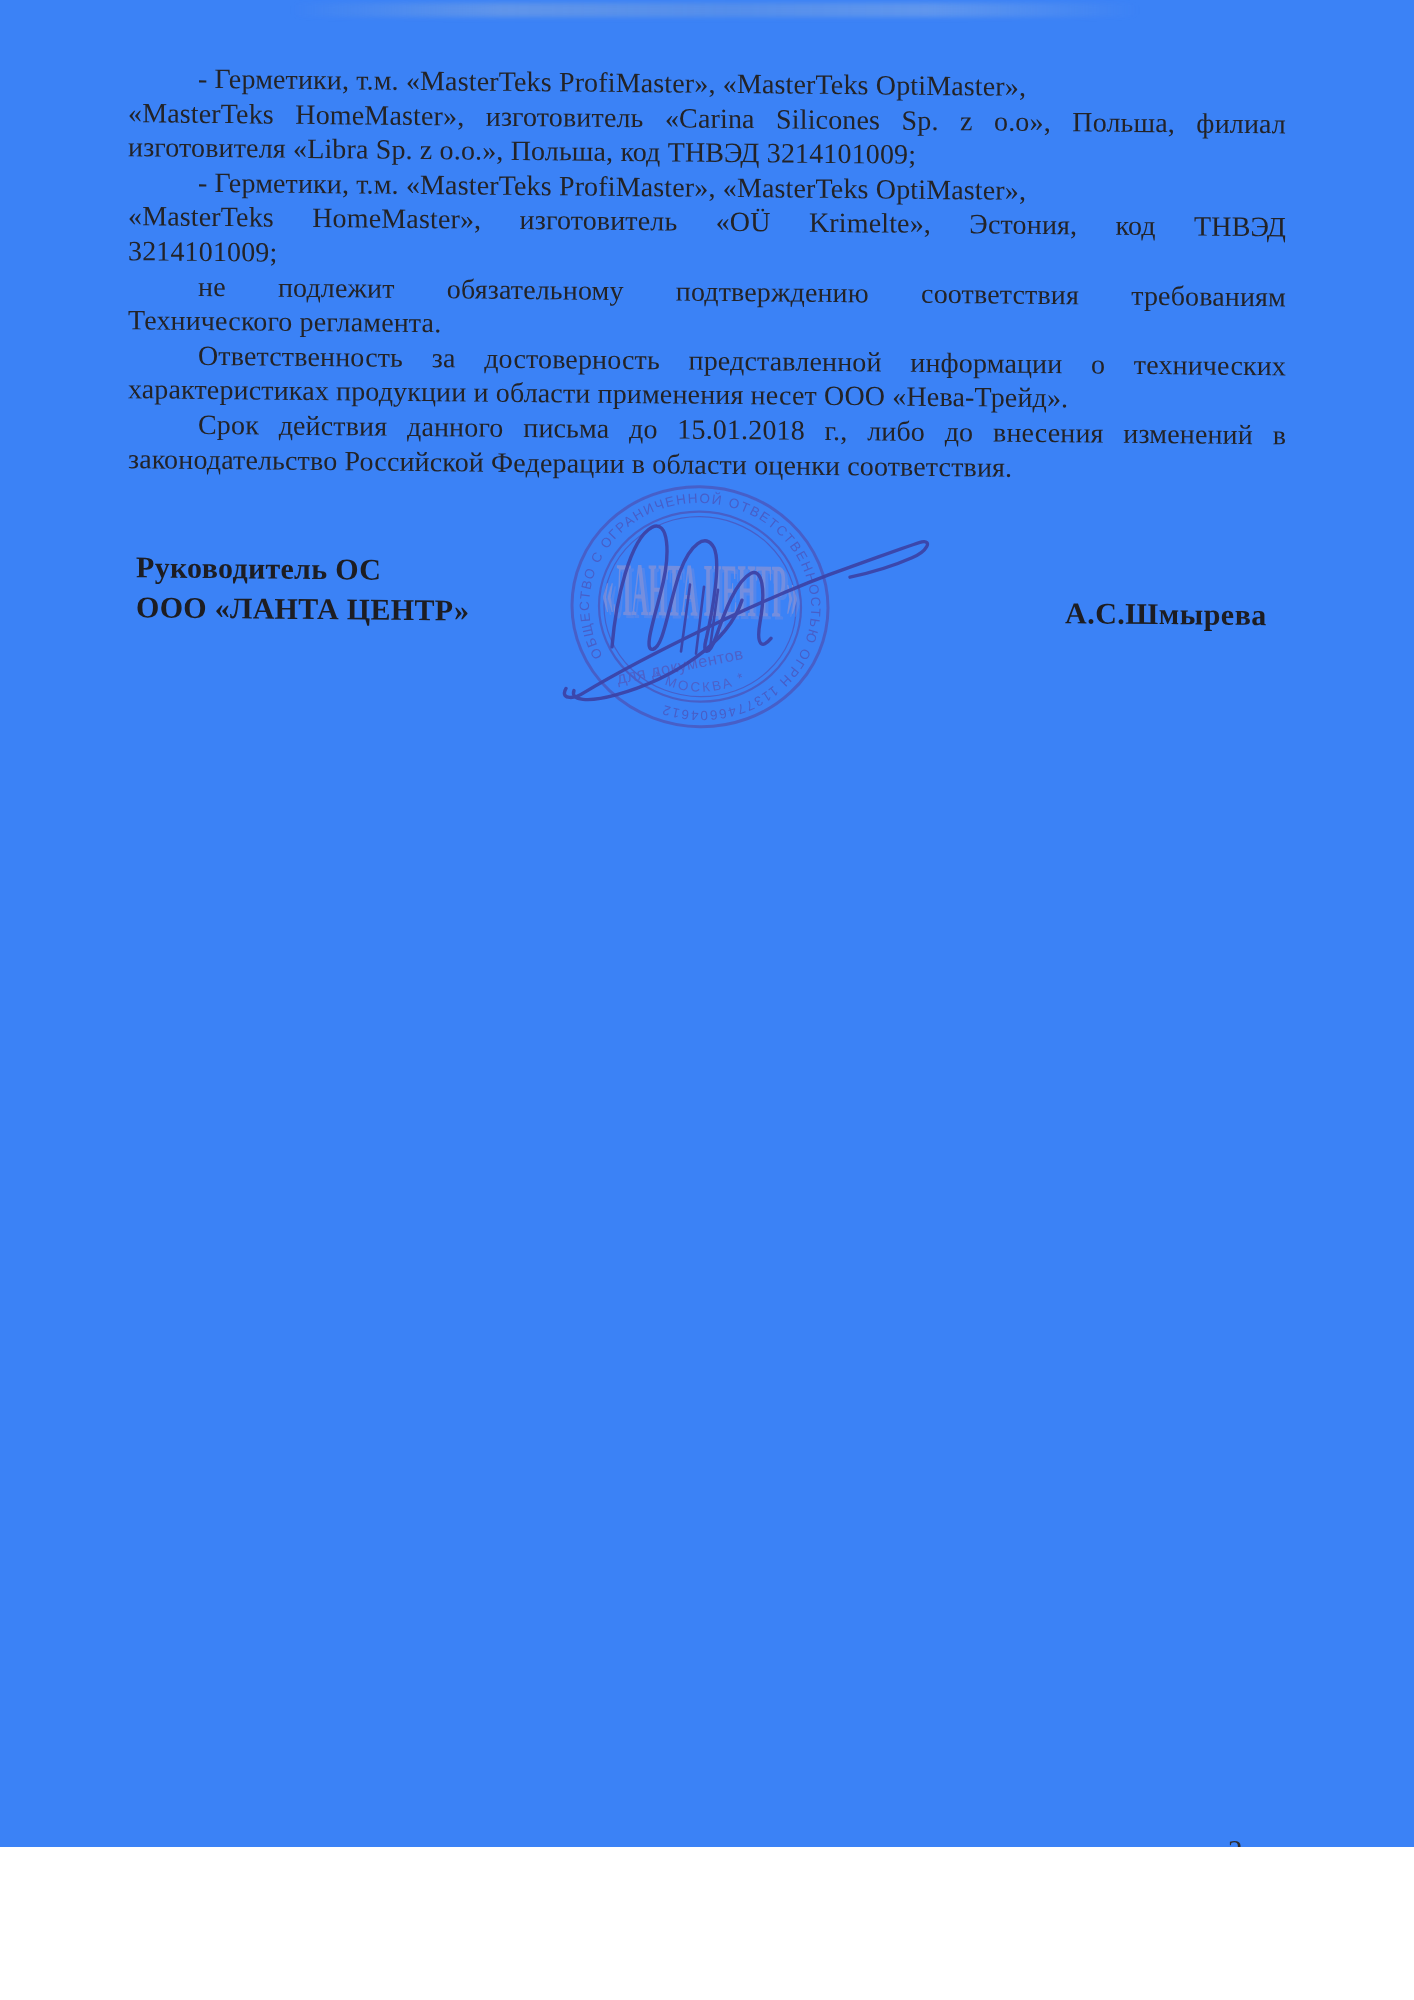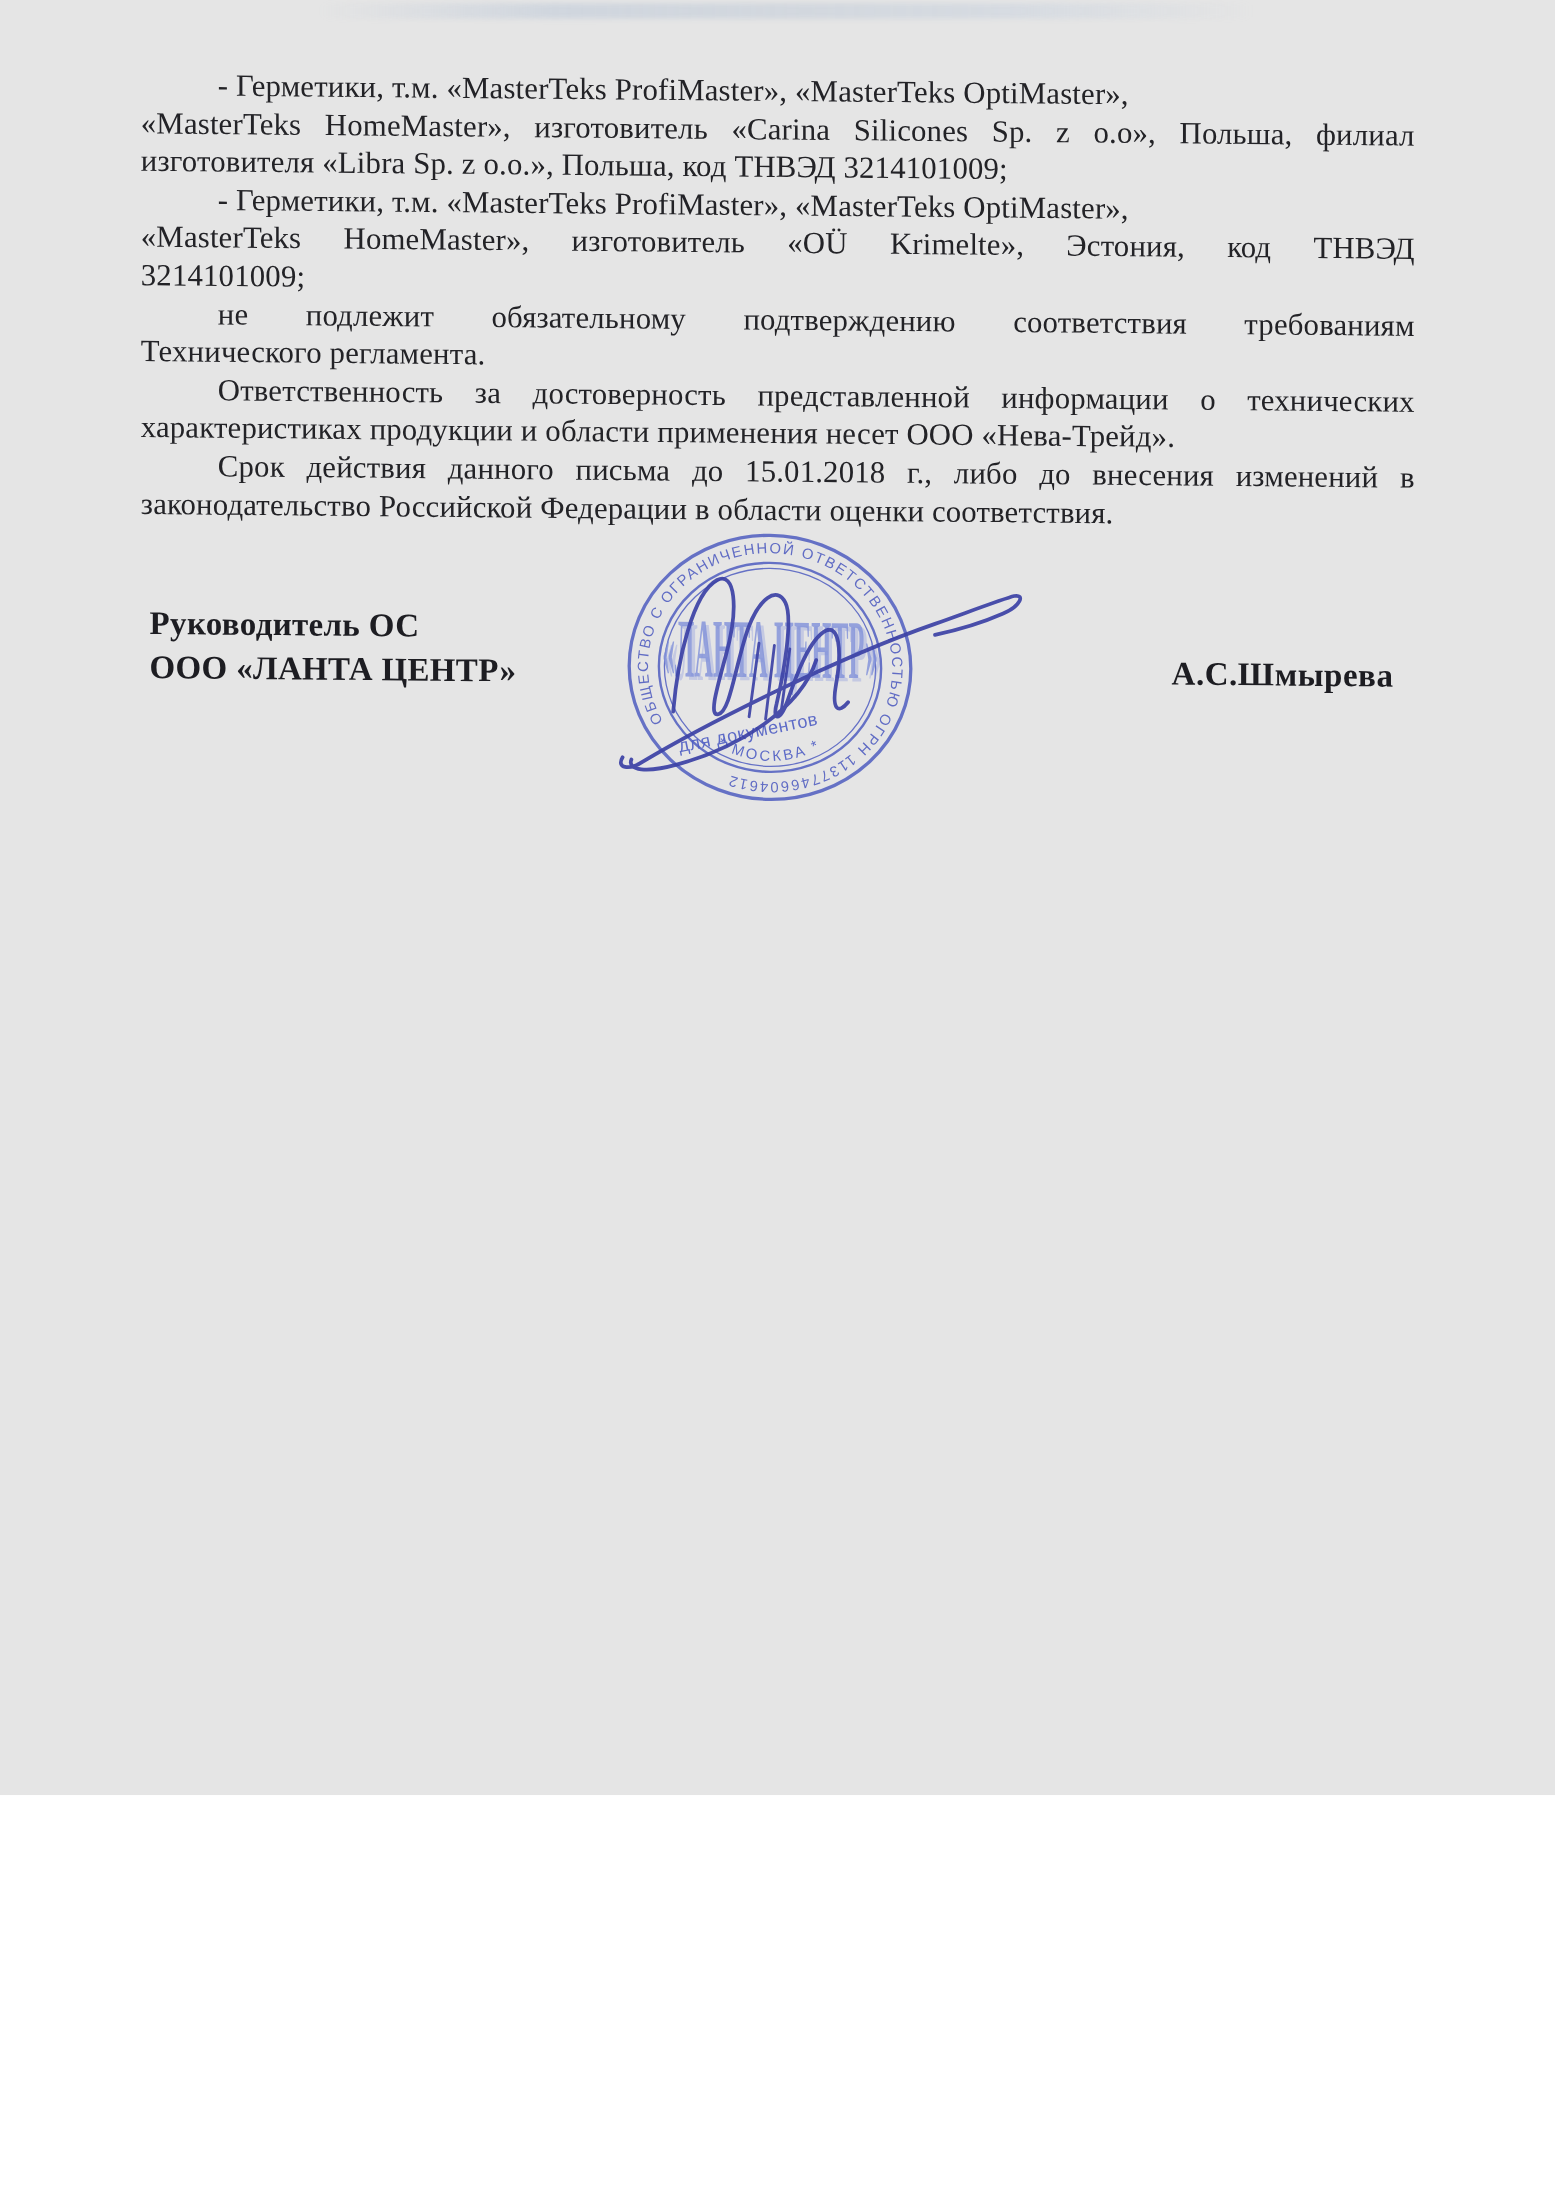--- a/index.html
+++ b/index.html
@@ -1,17 +1,17 @@
 <!DOCTYPE html>
 <html><head>
 <meta charset="utf-8">
 <style>
   html,body{margin:0;padding:0;background:#ffffff;}
   .page{
-    position:relative;width:1414px;height:1632px;background:#e5e5e5;overflow:hidden;
+    position:relative;width:1414px;height:1847px;background:#3b82f6;overflow:hidden;
     font-family:"Liberation Serif", serif;
   }
   
   .content{position:absolute;left:0;top:0;width:1414px;height:1200px;
     transform:skewY(0.55deg);transform-origin:0 0;}
   .body-text{
     position:absolute;left:128px;top:60px;width:1158px;
     font-size:28px;line-height:34.6px;color:#232327;letter-spacing:.15px;
   }
   .line{white-space:normal;}

